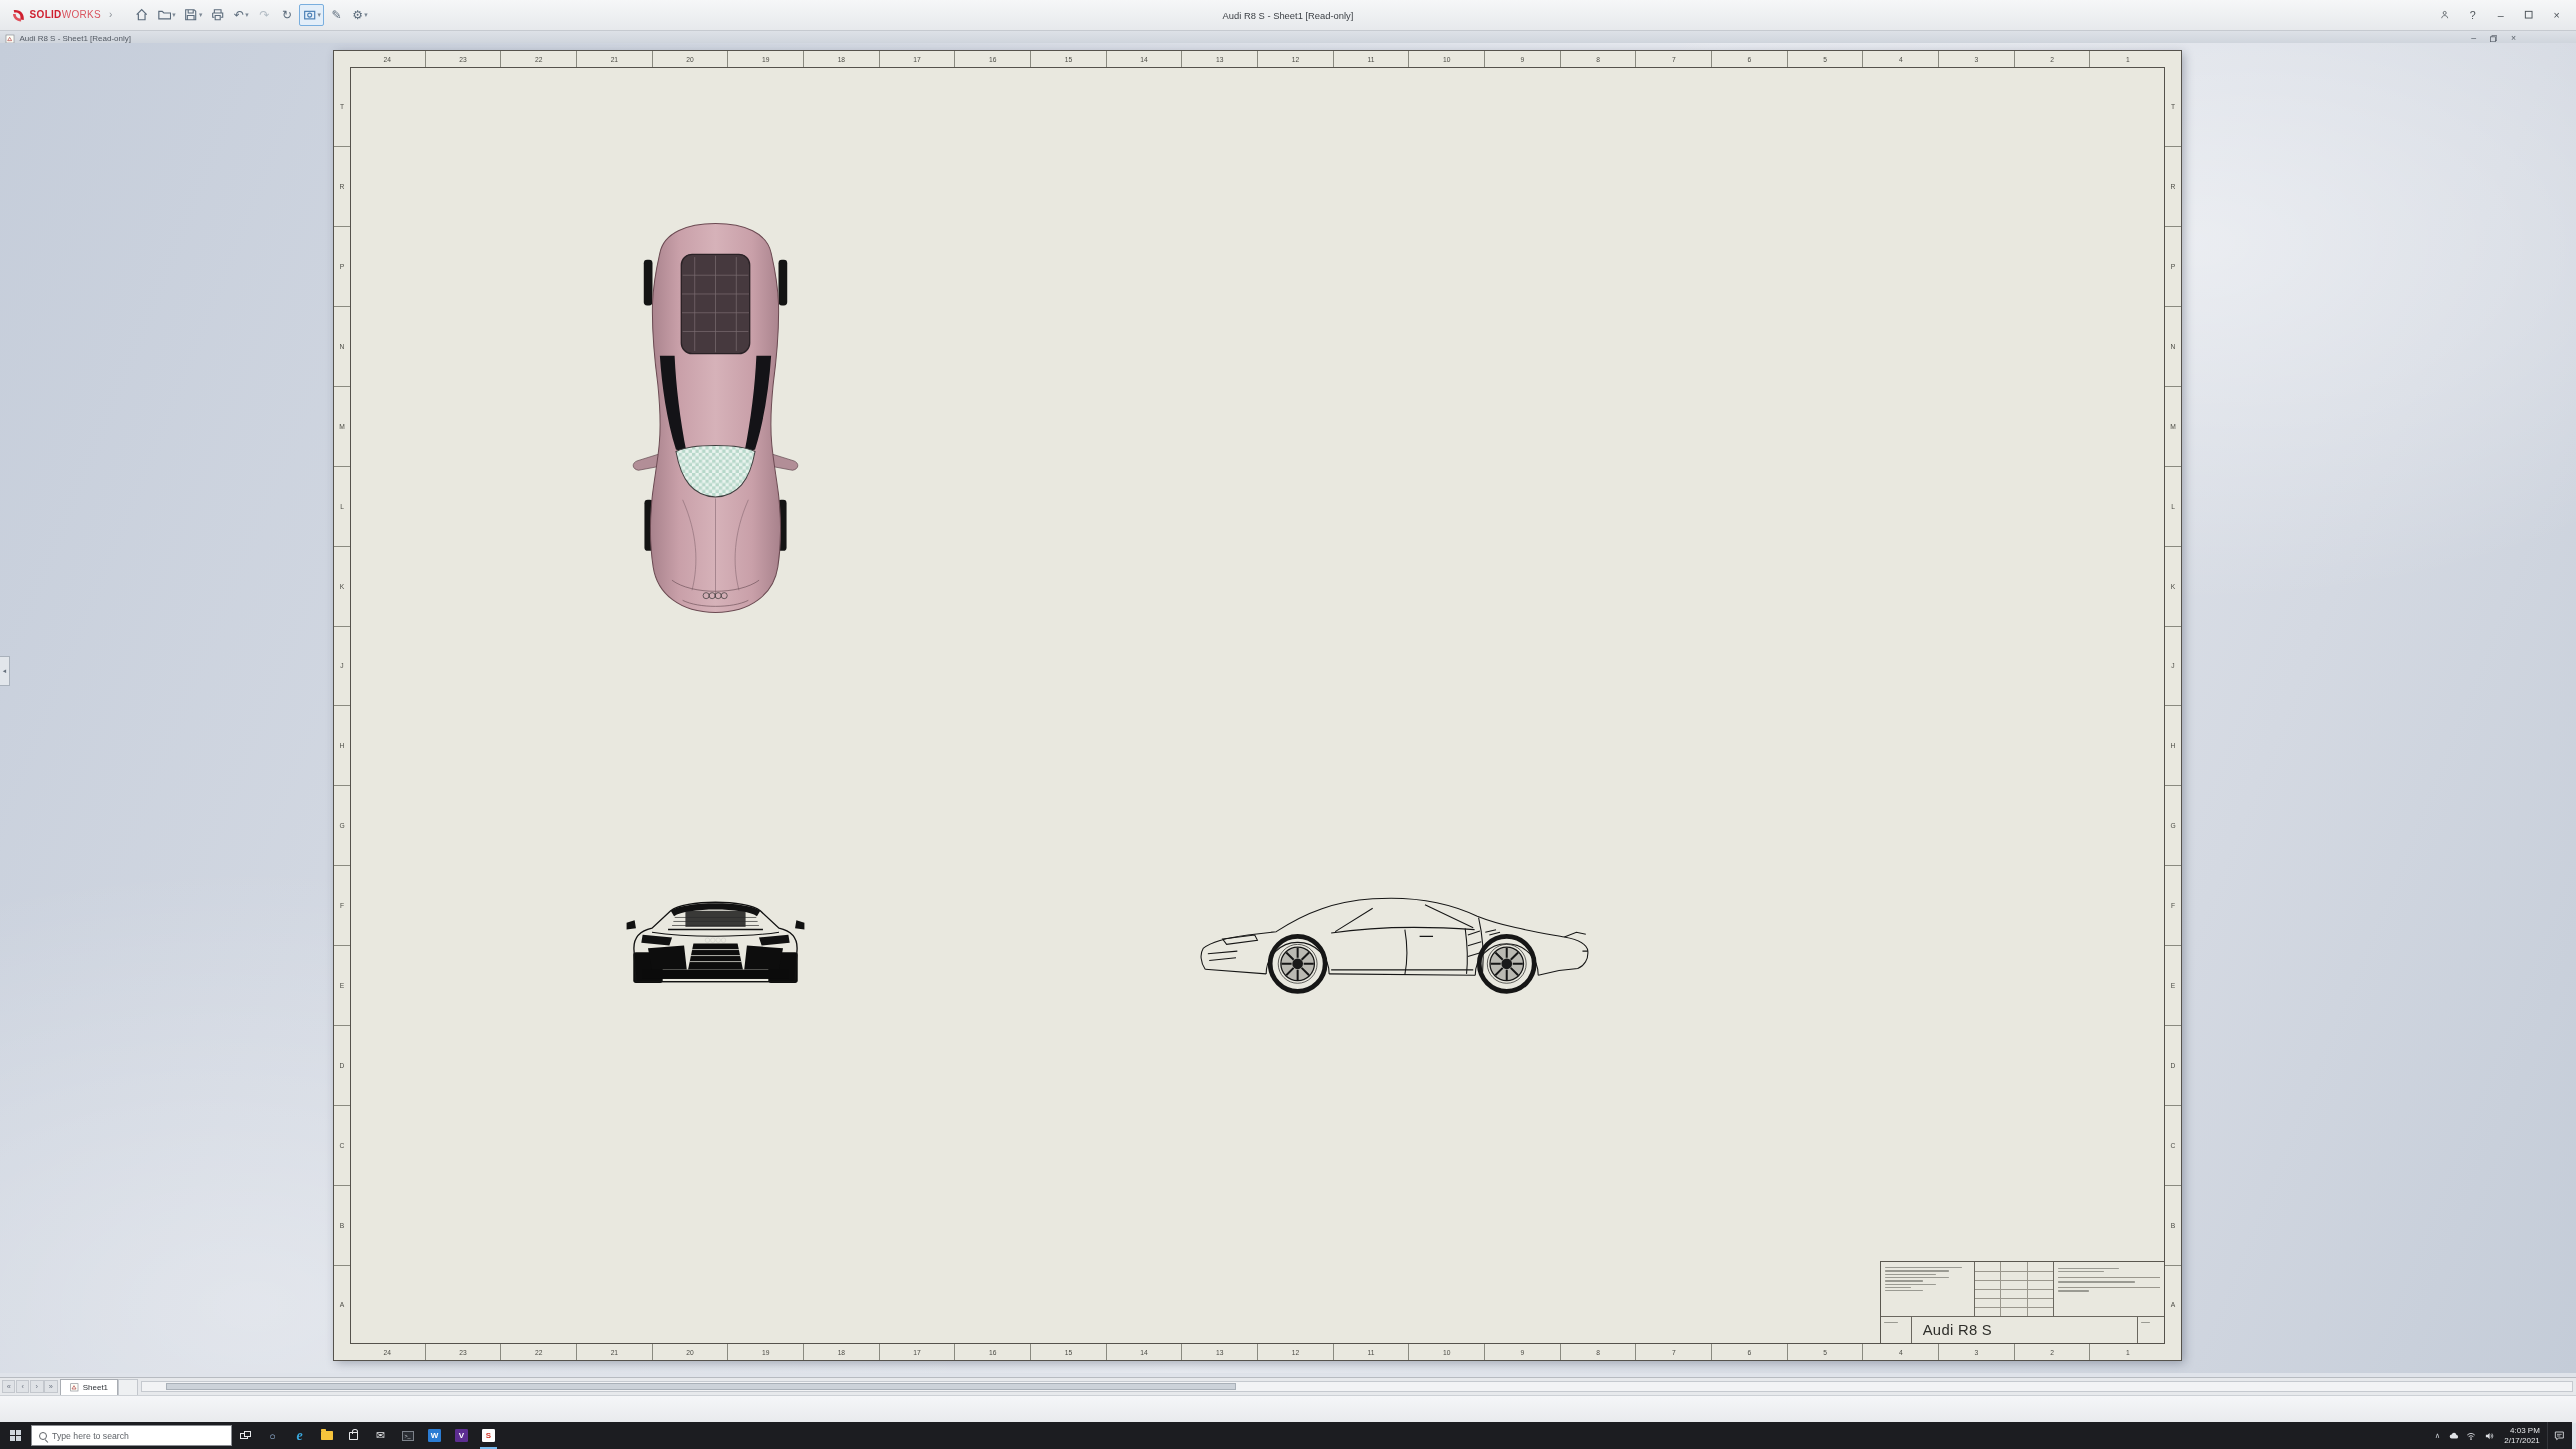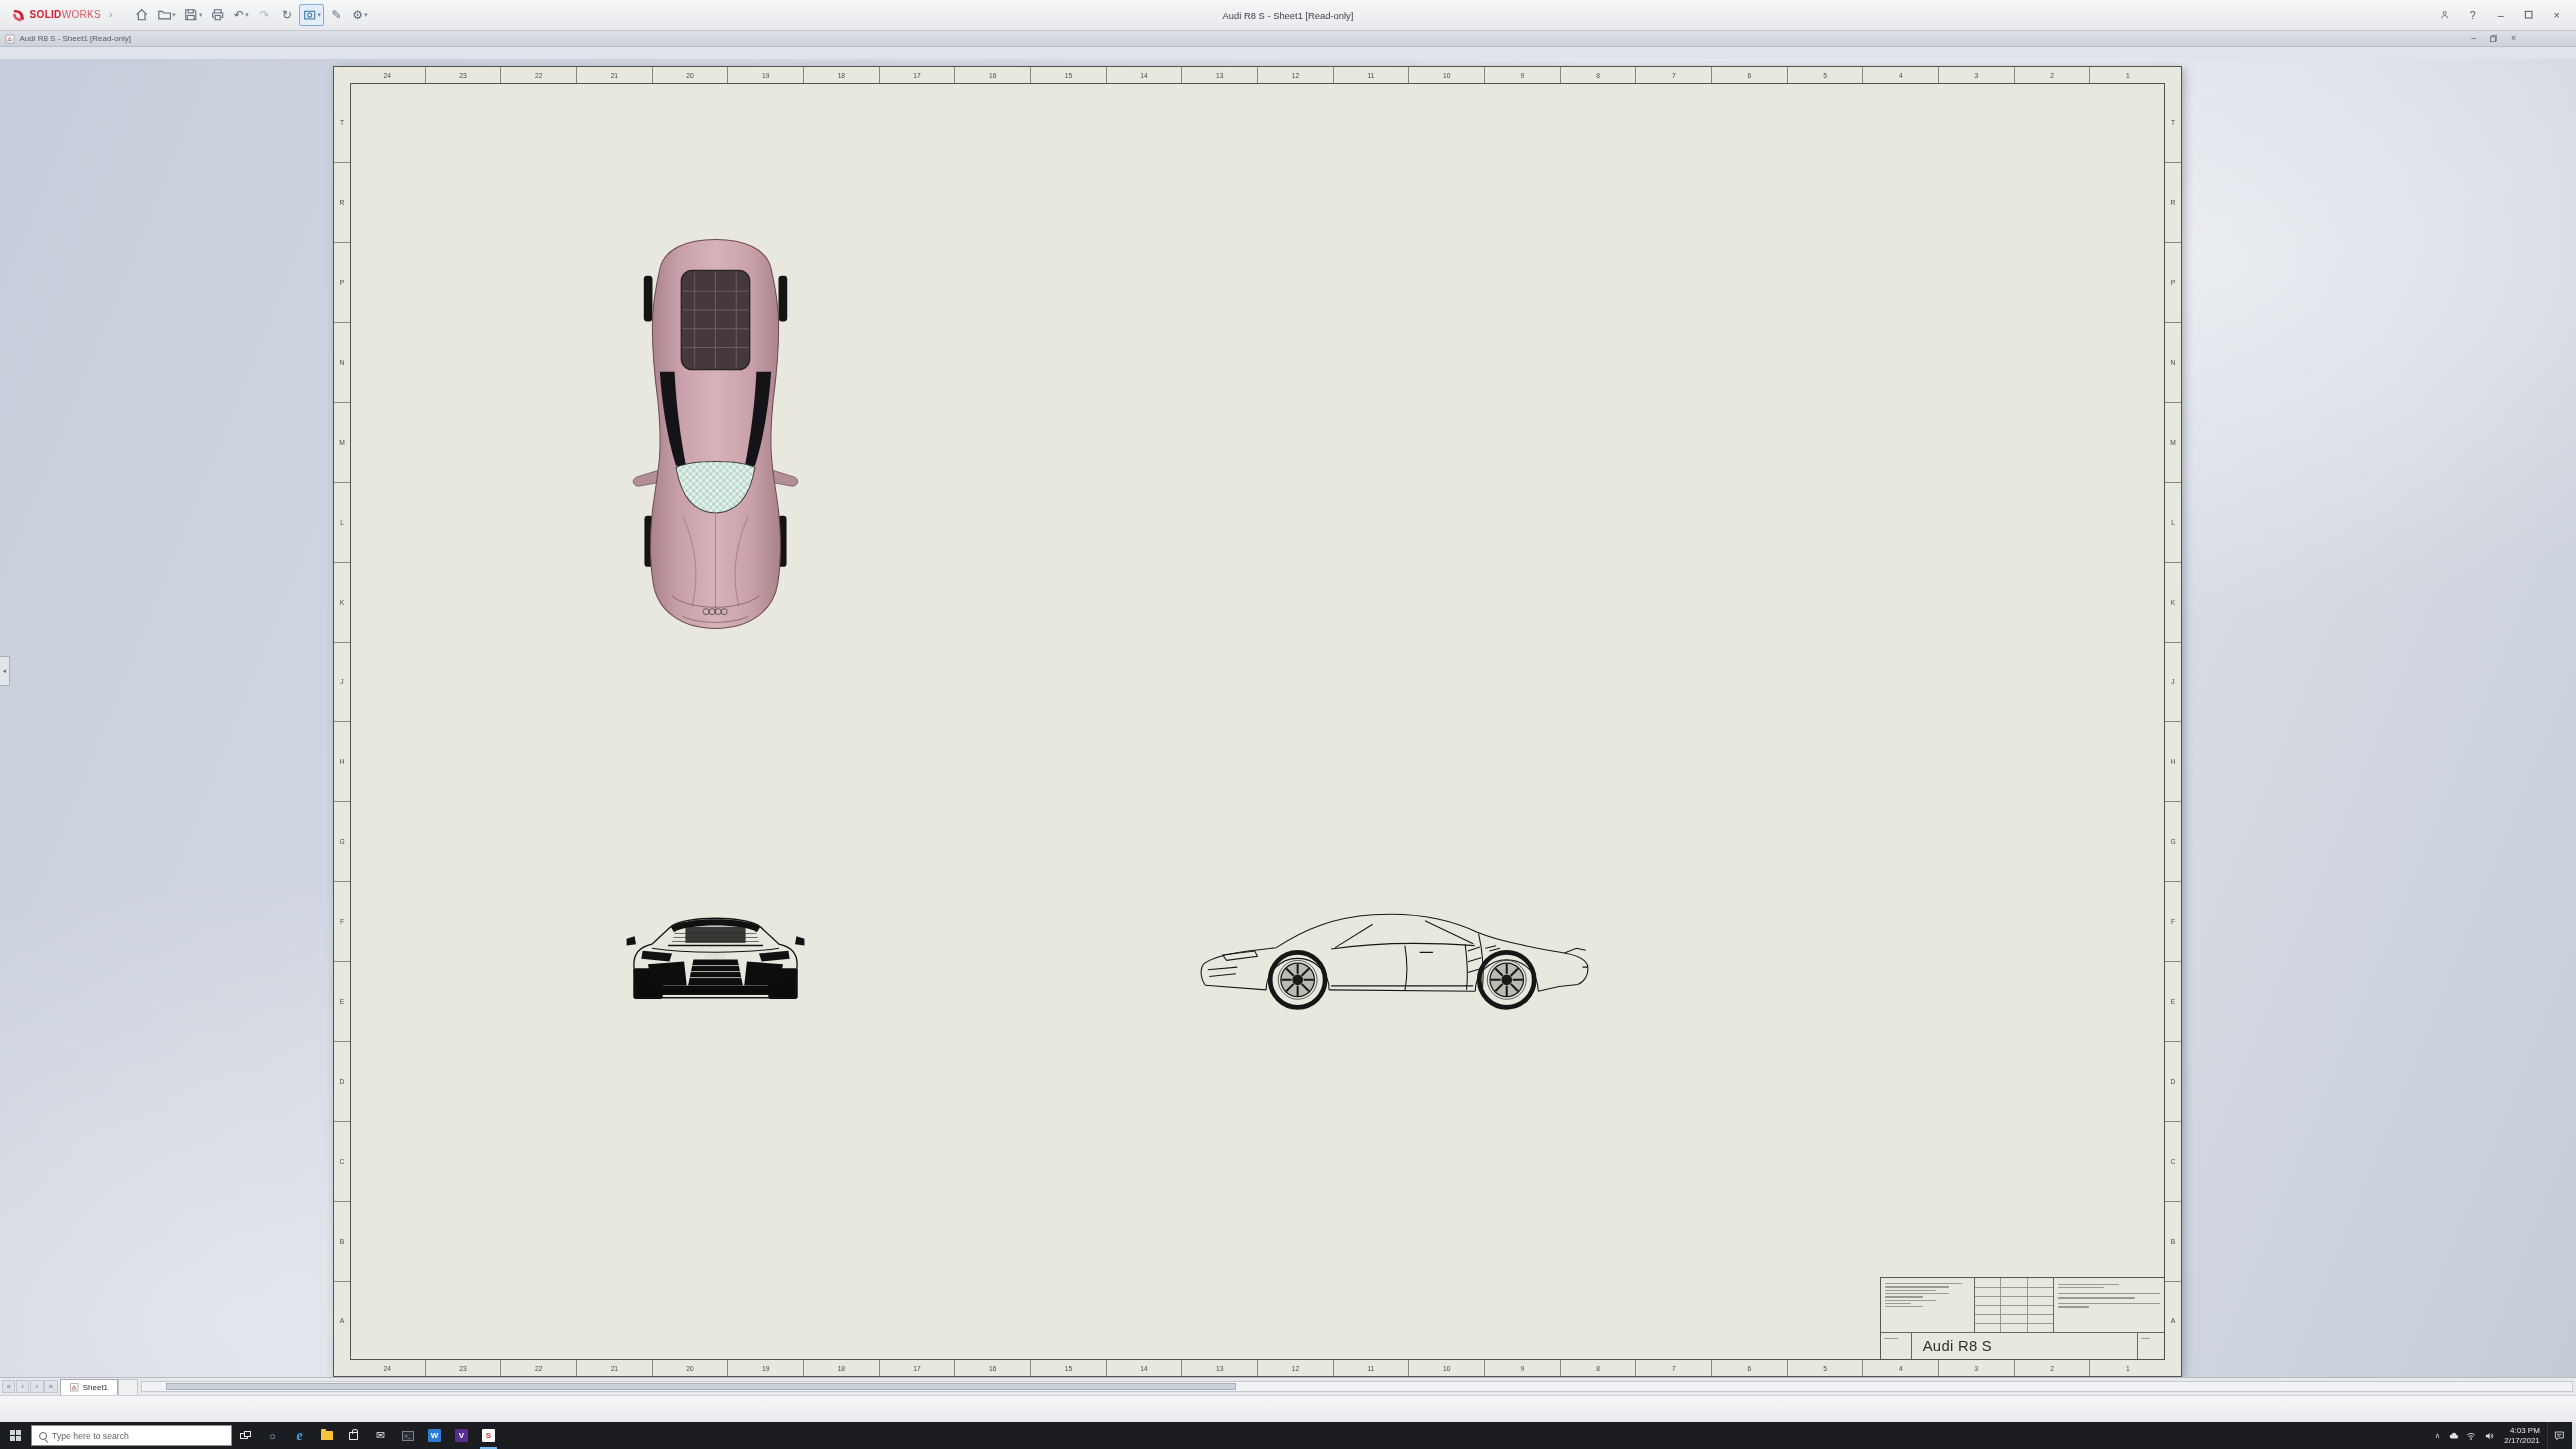--- a/index.html
+++ b/index.html
@@ -36,21 +36,21 @@
   .docbar { position:absolute; top:31px; left:0; right:0; height:16px;
     background:linear-gradient(#dde1e7,#ccd2da); border-bottom:0.7px solid #b9bfc8;
     display:flex; align-items:center; padding:0 5.4px; font-size:8px; color:#535a63; }
   .doc-icon { width:10px; height:10px; margin-right:4px; }
   .docbar .win-controls { margin-right:47px; }
   .doc-btn { width:20px; height:14.8px; display:flex; align-items:center; justify-content:center;
     color:#535a63; font-size:8.7px; }
   .doc-btn svg { width:7.4px; height:7.4px; }
 
   
-  .viewport { position:absolute; top:59px; left:0; right:0; height:1330px;
+  .viewport { position:absolute; top:43px; left:0; right:0; height:1330px;
     background:
       radial-gradient(ellipse 1073px 604px at 85% 15%, rgba(255,255,255,.45), transparent 60%),
       radial-gradient(ellipse 1342px 805px at 10% 95%, rgba(255,255,255,.35), transparent 55%),
       linear-gradient(112deg,#c5cdda 0%, #d6dbe4 30%, #e7eaf0 55%, #d4d9e2 82%, #c4ccd8 100%); }
 
   .pane-toggle { position:absolute; left:0; top:656px; width:10px; height:29.5px;
     background:#e2e6eb; border:0.7px solid #a9b1bb; border-left:none;
     display:flex; align-items:center; justify-content:center; color:#66707c; font-size:6.7px; }
 
   

